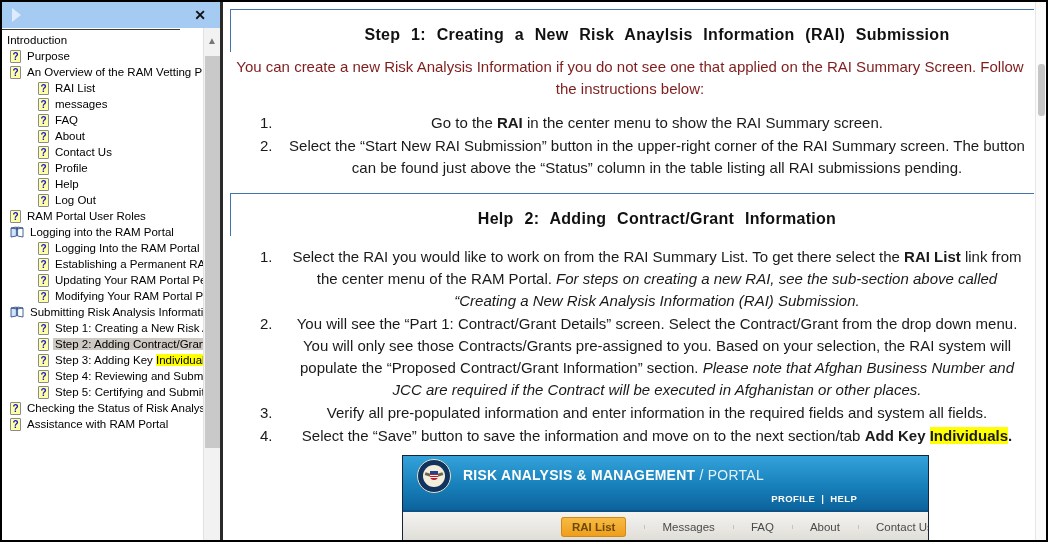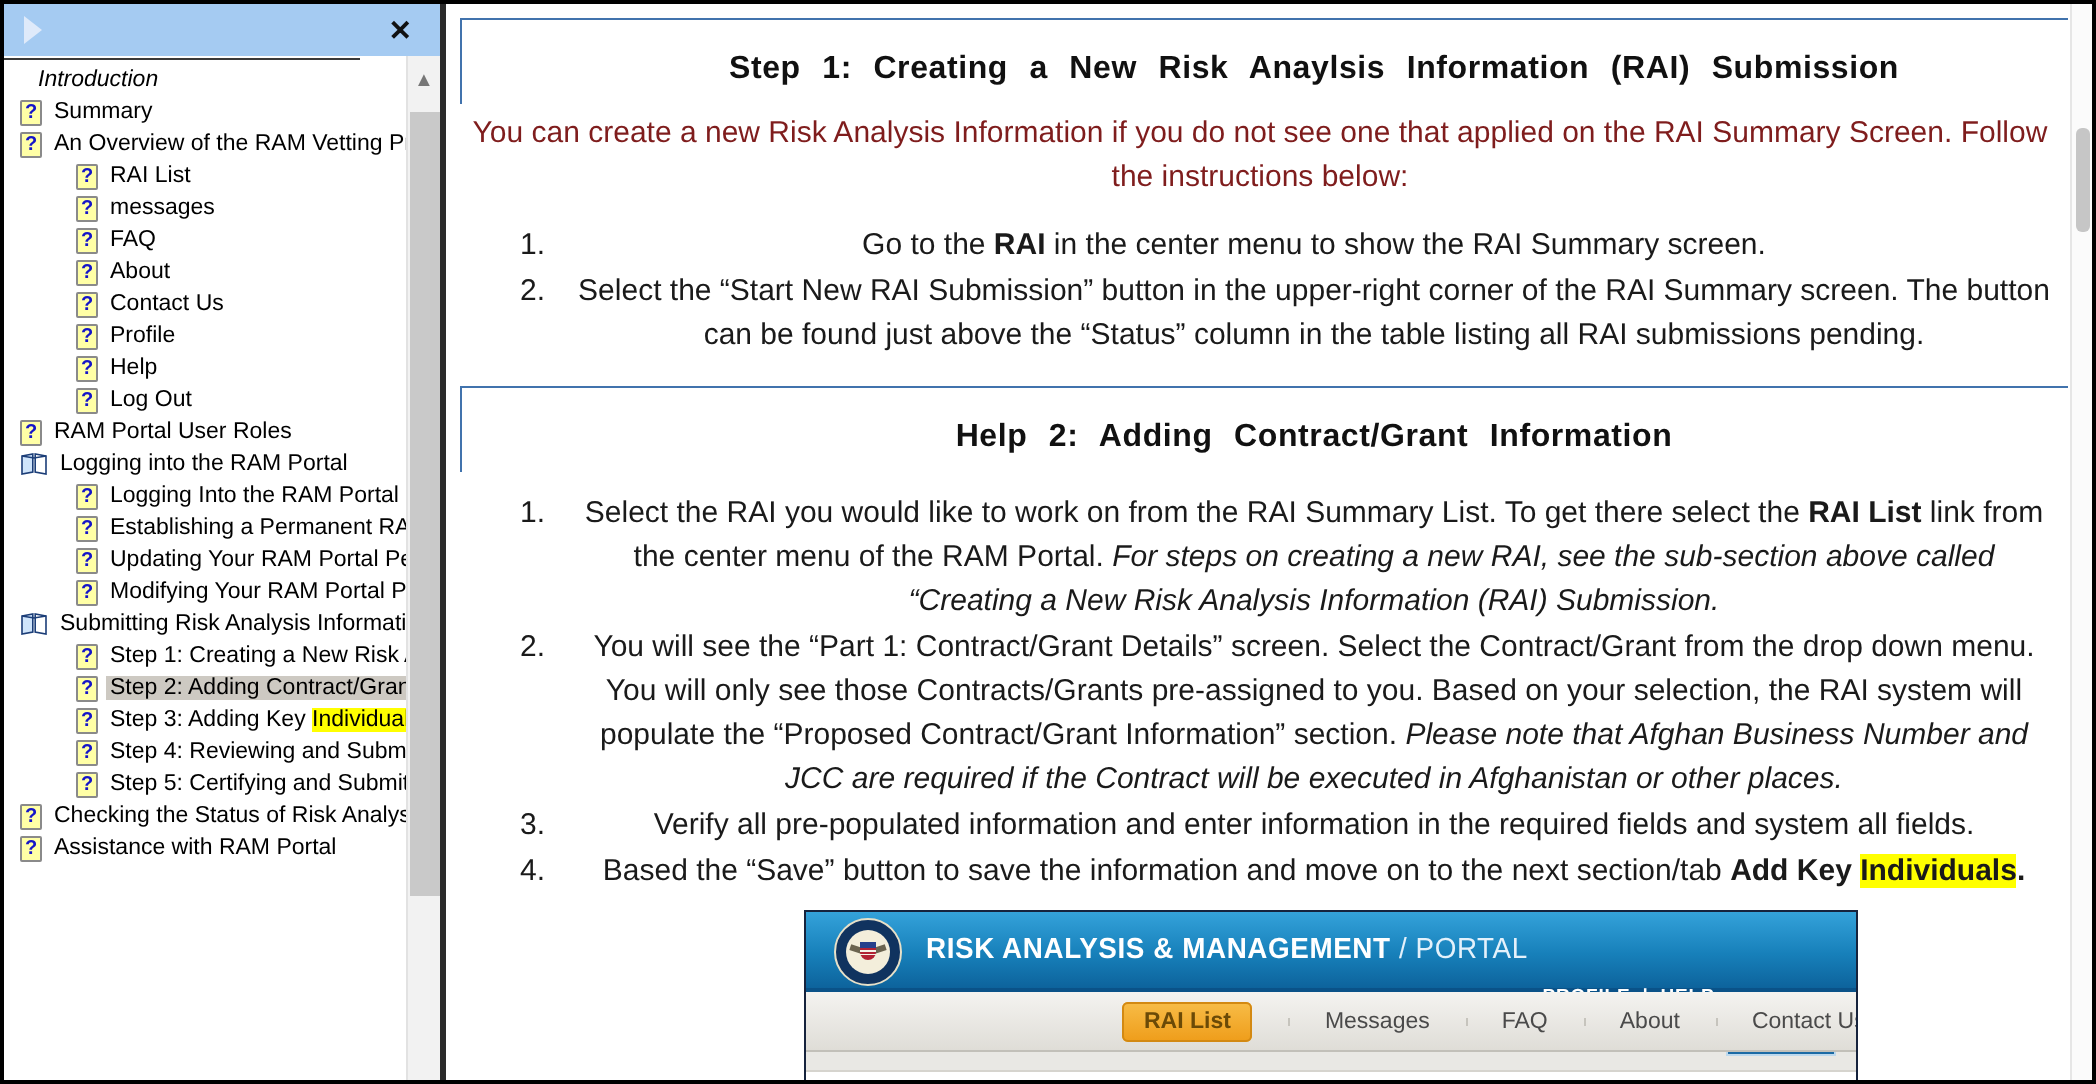--- a/index.html
+++ b/index.html
@@ -14,21 +14,21 @@
   .tri { width:0; height:0; border-top:7px solid transparent; border-bottom:7px solid transparent; }
   .tri-left  { border-right:9px solid #7a8globals9a; border-right-color:#77889a; }
   .tri-right { border-left:9px solid #dfeafa; }
   .close-x { position:absolute; right:14px; top:3px; font-size:14px; font-weight:bold; color:#111; cursor:default; line-height:20px; }
   .titlebar-underline { position:absolute; left:0; top:27px; width:178px; height:1px; background:#3a3a3a; }
 
   .toc-tree { position:absolute; left:0; top:30px; right:17px; bottom:0; overflow:hidden; font-size:11.5px; color:#000; }
   .toc-row { height:16px; display:flex; align-items:center; white-space:nowrap; overflow:hidden; }
   .toc-row .lbl { padding:0 2px; }
   .toc-row.sel .lbl { background:#cdc9c2; }
-  .indent0 { padding-left:15px;font-style:italic; }
+  .indent0 { padding-left:3px; }
   .indent1 { padding-left:8px; }
   .indent2 { padding-left:36px; }
   .hl { background:#ffff00; }
   .icon-help { flex:0 0 auto; width:11px; height:13px; margin-right:4px; background:#ffffa6; border:1px solid #8a8a8a; border-radius:1px; color:#1414c8; font-weight:bold; font-size:10px; line-height:11px; text-align:center; }
   .icon-book { flex:0 0 auto; width:14px; height:12px; margin-right:4px; }
 
   .tree-scroll { position:absolute; right:0; top:26px; bottom:0; width:17px; background:#f2f2f2; border-left:1px solid #e2e2e2; }
   .tree-scroll .up { position:absolute; top:8px; left:0; right:0; text-align:center; color:#777; font-size:10px; line-height:10px; }
   .tree-scroll .thumb { position:absolute; top:28px; left:1px; width:15px; height:392px; background:#c9c9c9; }
 
@@ -48,21 +48,21 @@
   ol.steps li::before { content:counter(st) "."; position:absolute; left:0; top:0; }
   .r-b { font-weight:bold; }
   .r-i { font-style:italic; }
   .r-bh { font-weight:bold; background:#ffff00; }
 
   .content-scroll { position:absolute; right:0; top:0; bottom:0; width:11px; background:#fbfbfb; border-left:1px solid #e6e6e6; }
   .content-scroll .thumb { position:absolute; top:62px; left:2px; width:7px; height:52px; background:#c6c6c6; border-radius:3px; }
 
   
   .portal-shot { position:relative; margin:8px 0 0 172px; width:527px; height:170px; border:1px solid #16233d; background:#fff; overflow:hidden; }
-  .p-header { position:relative; height:40px; background:linear-gradient(180deg,#34a2da 0%,#1780ba 55%,#0d639c 100%); border-bottom:2px solid #0a5档288; border-bottom:2px solid #0a5288; }
+  .p-header { position:relative; height:56px; background:linear-gradient(180deg,#34a2da 0%,#1780ba 55%,#0d639c 100%); border-bottom:2px solid #0a5档288; border-bottom:2px solid #0a5288; }
   .seal { position:absolute; left:14px; top:3px; width:34px; height:34px; border-radius:50%; background:#10335f; border:1px solid #e7e0c8; }
   .seal .inner { position:absolute; left:5px; top:5px; width:22px; height:22px; border-radius:50%; background:#f3eedb; overflow:hidden; }
   .seal .shield { position:absolute; left:7px; top:6px; width:8px; height:9px; background:linear-gradient(180deg,#27408b 0 35%, #b22234 35% 45%, #f5f2e8 45% 55%, #b22234 55% 65%, #f5f2e8 65% 75%, #b22234 75% 100%); border-radius:0 0 4px 4px; }
   .seal .wing-l,.seal .wing-r { position:absolute; top:8px; width:6px; height:3px; background:#6b6450; }
   .seal .wing-l { left:2px; transform:rotate(18deg); }
   .seal .wing-r { right:2px; transform:rotate(-18deg); }
   .p-brand { position:absolute; left:60px; top:11px; color:#fff; font-size:14.5px; font-weight:bold; letter-spacing:.3px; transform:scaleX(.96); transform-origin:left; white-space:nowrap; }
   .p-brand .suffix { font-weight:normal; color:#e4f1fb; }
   .p-userlinks { position:absolute; right:10px; top:12px; display:flex; align-items:center; gap:6px; color:#fff; font-size:9.5px; font-weight:bold; letter-spacing:.4px; }
   .p-logout { padding:2px 7px; background:#1b6aa4; border:1px solid #bdd8ec; color:#eaf4fc; font-size:8.5px;margin-top:44px; }
@@ -91,21 +91,21 @@
     <div class="titlebar-underline"></div>
 
     <div class="toc-tree" id="toc-tree">
 
     <div class="toc-row indent0">
 
           <span class="lbl">Introduction</span>
         </div>
         <div class="toc-row indent1">
           <span class="icon-help">?</span>
-          <span class="lbl">Summary</span>
+          <span class="lbl">Purpose</span>
         </div>
         <div class="toc-row indent1">
           <span class="icon-help">?</span>
           <span class="lbl">An Overview of the RAM Vetting Proce</span>
         </div>
         <div class="toc-row indent2">
           <span class="icon-help">?</span>
           <span class="lbl">RAI List</span>
         </div>
         <div class="toc-row indent2">
@@ -220,21 +220,21 @@
           <li><span>Select the “Start New RAI Submission” button in the upper-right corner of the RAI Summary screen. The button can be found just above the “Status” column in the table listing all RAI submissions pending.</span></li>
         </ol>
 
       <div class="step-box box2">
         <div class="step-heading">Help 2: Adding Contract/Grant Information</div>
       </div>
       <ol class="steps" id="step2-list">
           <li><span>Select the RAI you would like to work on from the RAI Summary List. To get there select the </span><span class="r-b">RAI List</span><span> link from the center menu of the RAM Portal. </span><span class="r-i">For steps on creating a new RAI, see the sub-section above called “Creating a New Risk Analysis Information (RAI) Submission.</span></li>
           <li><span>You will see the “Part 1: Contract/Grant Details” screen. Select the Contract/Grant from the drop down menu. You will only see those Contracts/Grants pre-assigned to you. Based on your selection, the RAI system will populate the “Proposed Contract/Grant Information” section. </span><span class="r-i">Please note that Afghan Business Number and JCC are required if the Contract will be executed in Afghanistan or other places.</span></li>
           <li><span>Verify all pre-populated information and enter information in the required fields and system all fields.</span></li>
-          <li><span>Based the “Save” button to save the information and move on to the next section/tab </span><span class="r-b">Add Key </span><span class="r-bh">Individuals</span><span class="r-b">.</span></li>
+          <li><span>Select the “Save” button to save the information and move on to the next section/tab </span><span class="r-b">Add Key </span><span class="r-bh">Individuals</span><span class="r-b">.</span></li>
         </ol>
 
       <div class="portal-shot">
         <div class="p-header">
           <div class="seal">
             <div class="inner">
               <div class="wing-l"></div>
                 <div class="wing-r"></div>
               <div class="shield"></div>
             </div>

